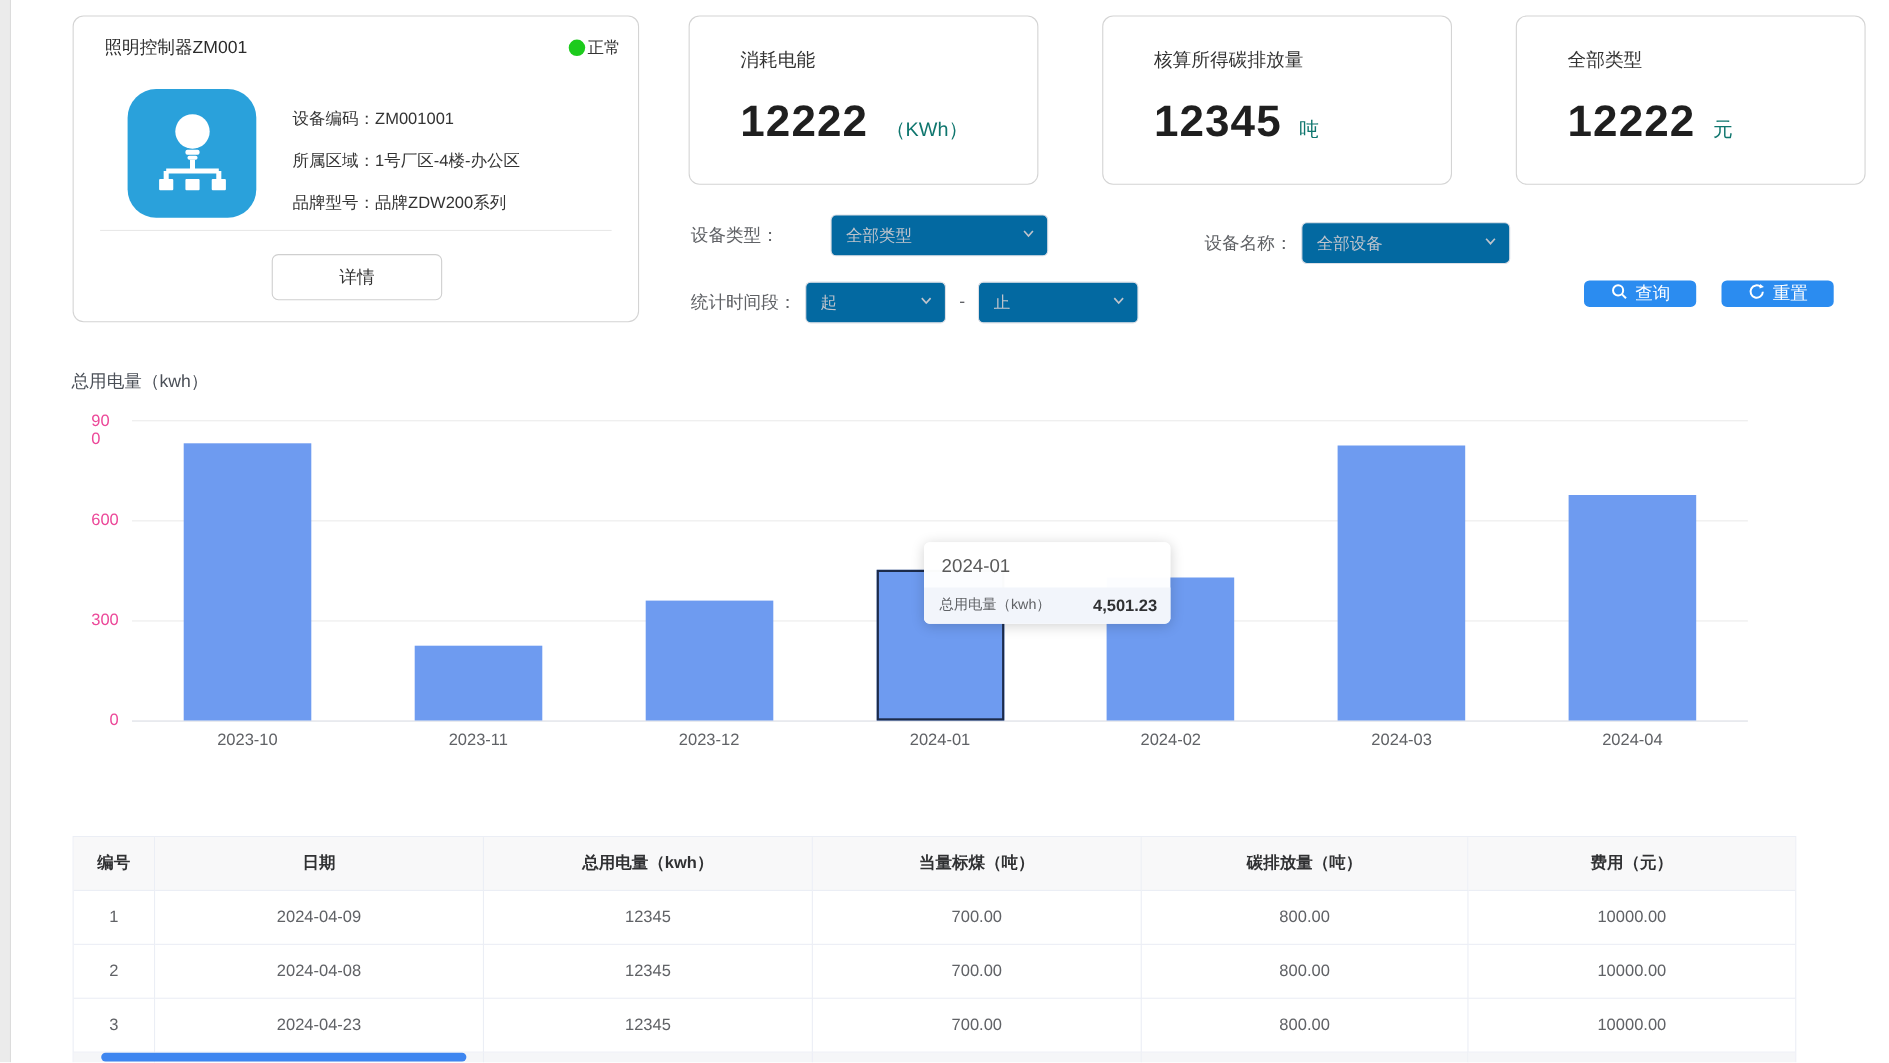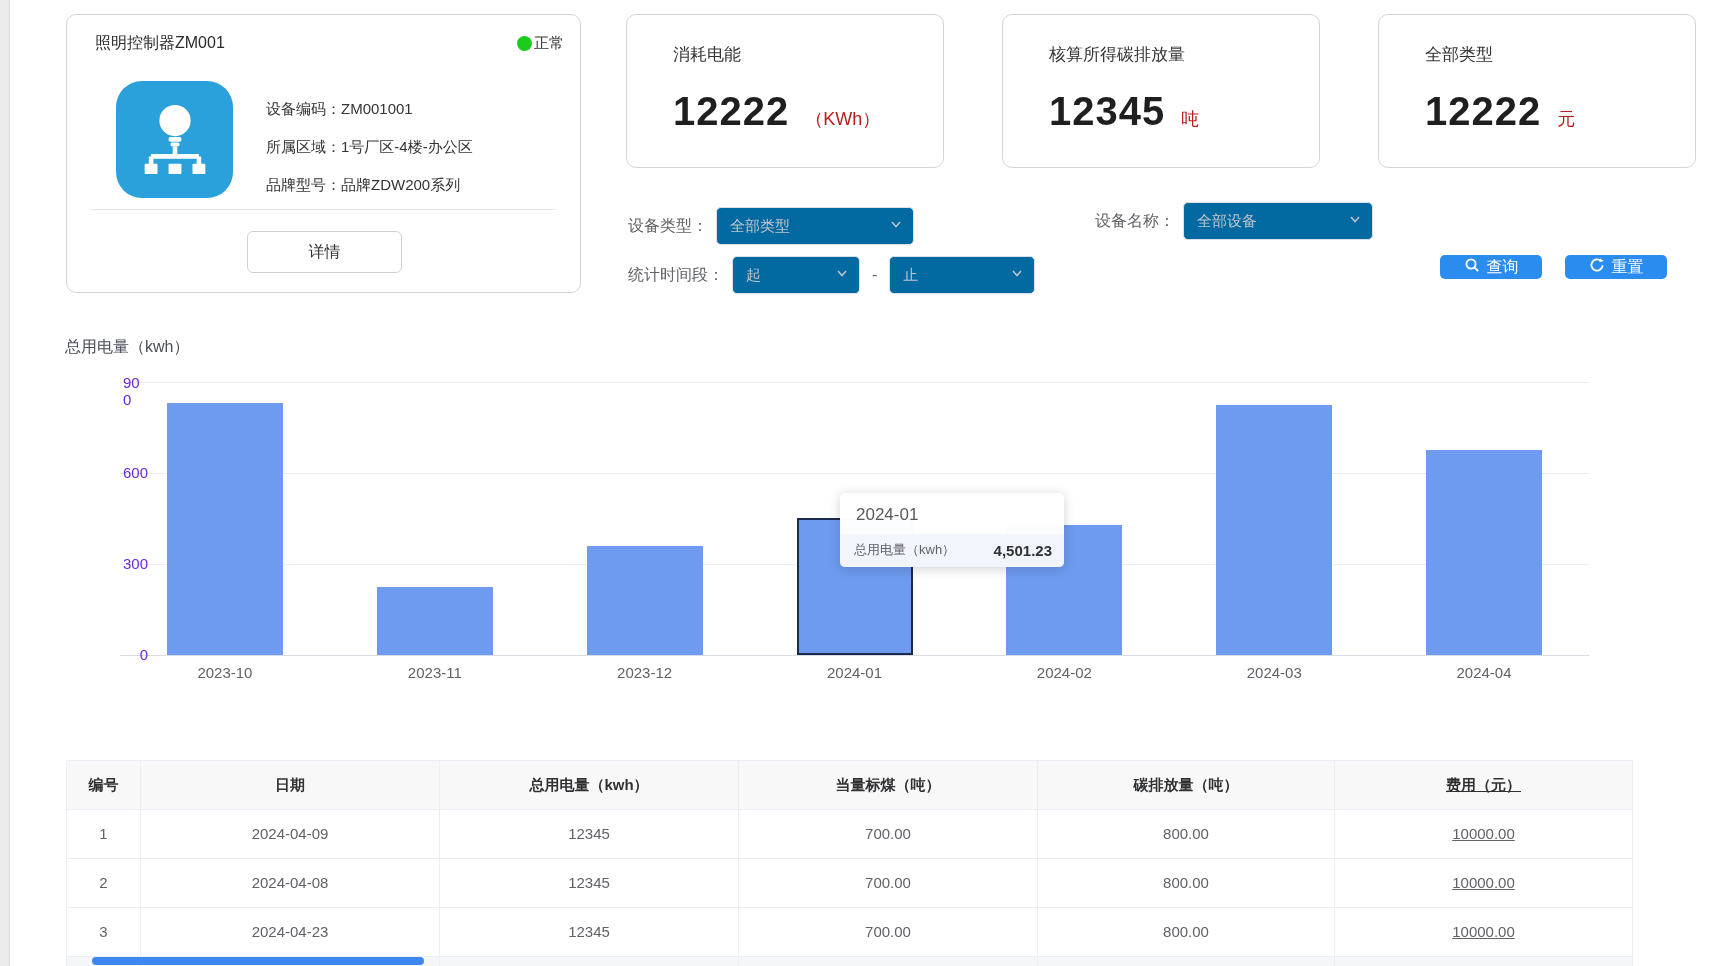--- a/index.html
+++ b/index.html
@@ -18,55 +18,55 @@
   .dc-field{font-size:15px;color:#333;height:20px;line-height:20px;margin-bottom:18px;white-space:nowrap;}
   .dc-divider{position:absolute;left:24px;right:24px;top:194px;height:1px;background:#e8e8e8;}
   .detail-btn{position:absolute;left:180px;top:216px;width:155px;height:42px;border:1px solid #cfcfcf;border-radius:6px;background:#fff;
               font-size:16px;color:#333;display:flex;align-items:center;justify-content:center;cursor:pointer;box-sizing:border-box;}
 
   
   .stat-card{position:absolute;top:14px;width:318px;height:154px;border:1px solid #d4d4d4;border-radius:10px;background:#fff;box-sizing:border-box;}
   .stat-card .s-title{position:absolute;left:46px;top:28px;font-size:17px;color:#333;}
   .stat-card .s-row{position:absolute;left:46px;top:74px;display:flex;align-items:baseline;gap:16px;}
   .stat-card .s-value{font-size:40px;font-weight:bold;color:#1f1f1f;letter-spacing:1px;}
-  .stat-card .s-unit{font-size:18px;color:#b91c1c;}
+  .stat-card .s-unit{font-size:18px;color:#0f766e;}
 
   
   .f-group{position:absolute;display:flex;align-items:center;}
   .f-label{font-size:16px;color:#606266;margin-right:8px;white-space:nowrap;}
   .select{height:38px;border:1px solid #dcdfe6;border-radius:5px;background:#0369a1;display:flex;align-items:center;justify-content:space-between;
           padding:0 10px 0 13px;box-sizing:border-box;cursor:pointer;}
   .select .ph{font-size:15px;color:#c0c4cc;}
   .sep{font-size:16px;color:#606266;margin:0 12px;}
   .btn{position:absolute;width:102px;height:24px;border:none;border-radius:5px;background:#2b8cf0;color:#fff;font-size:16px;
        display:flex;align-items:center;justify-content:center;gap:7px;cursor:pointer;font-family:inherit;}
 
   
   .chart{position:absolute;left:0;top:330px;width:1717px;height:372px;}
   .c-title{position:absolute;left:65px;top:7px;font-size:16px;color:#4a4f57;}
   .gridline{position:absolute;height:1px;background:#ececec;}
-  .ytick{position:absolute;font-size:15px;color:#6d28d9;text-align:right;width:30px;left:78px;margin-left:40px;}
+  .ytick{position:absolute;font-size:15px;color:#ec4899;text-align:right;width:30px;left:78px;}
   .ytick.wrap{width:22px;left:83px;text-align:left;word-break:break-all;line-height:17px;}
   .bar{position:absolute;background:#6e9bf0;box-sizing:border-box;}
   .bar.highlight{border:2px solid #1c2b4a;}
   .xlabel{position:absolute;top:334px;font-size:15px;color:#606266;text-align:center;}
   .tooltip{position:absolute;left:840px;top:163px;width:196px;background:rgba(255,255,255,0.98);border-radius:5px;
            box-shadow:0 2px 12px rgba(0,0,0,0.18);padding:10px 14px 0 14px;z-index:5;}
   .tt-title{font-size:17px;color:#5a5a5a;margin:2px 0 9px 2px;}
   .tt-row{display:flex;justify-content:space-between;align-items:center;gap:12px;background:#f2f5fb;
           margin:0 -14px;padding:7px 12px 8px 14px;border-radius:0 0 5px 5px;}
   .tt-label{font-size:13px;color:#606266;white-space:nowrap;}
   .tt-value{font-size:15px;font-weight:bold;color:#303133;}
 
   
   .table{position:absolute;left:66px;top:760px;width:1565px;border:1px solid #ebeef5;box-sizing:content-box;background:#fff;}
   .t-row{display:grid;grid-template-columns:74px 299px 299px 299px 297px 297px;}
   .t-row > div{border-right:1px solid #ebeef5;border-bottom:1px solid #ebeef5;height:48px;line-height:48px;text-align:center;
                font-size:15px;color:#606266;overflow:hidden;white-space:nowrap;}
-  .t-row > div:last-child{border-right:none;text-decoration:underline;}
+  .t-row > div:last-child{border-right:none;}
   .t-row.head > div{background:#f8f8f9;color:#303133;font-weight:bold;}
   .t-row.partial > div{height:11px;background:#f5f6f8;border-bottom:none;}
   .h-thumb{position:absolute;left:92px;top:957px;width:332px;height:8px;border-radius:4px;background:#3e86f0;z-index:6;cursor:pointer;}
 </style>
 </head>
 <body>
 
 <div id="app">
   <div class="edge-strip"></div>
 
@@ -115,21 +115,21 @@
     </div>
   </div>
   <div class="stat-card" style="left:1378px;">
     <div class="s-title">全部类型</div>
     <div class="s-row">
       <span class="s-value">12222</span>
       <span class="s-unit">元</span>
     </div>
   </div>
 
-  <div class="f-group" style="left:628px;top:207px;">
+  <div class="f-group" style="left:628px;top:195px;gap:39px;">
     <span class="f-label">设备类型：</span>
     <div class="select" style="width:198px;">
       <span class="ph">全部类型</span>
       <span><svg width="14" height="14" viewBox="0 0 14 14">
             <polyline points="3,5 7,9.5 11,5" fill="none" stroke="#c0c4cc" stroke-width="1.5"></polyline>
           </svg></span>
     </div>
   </div>
   <div class="f-group" style="left:1095px;top:202px;">
     <span class="f-label">设备名称：</span>

